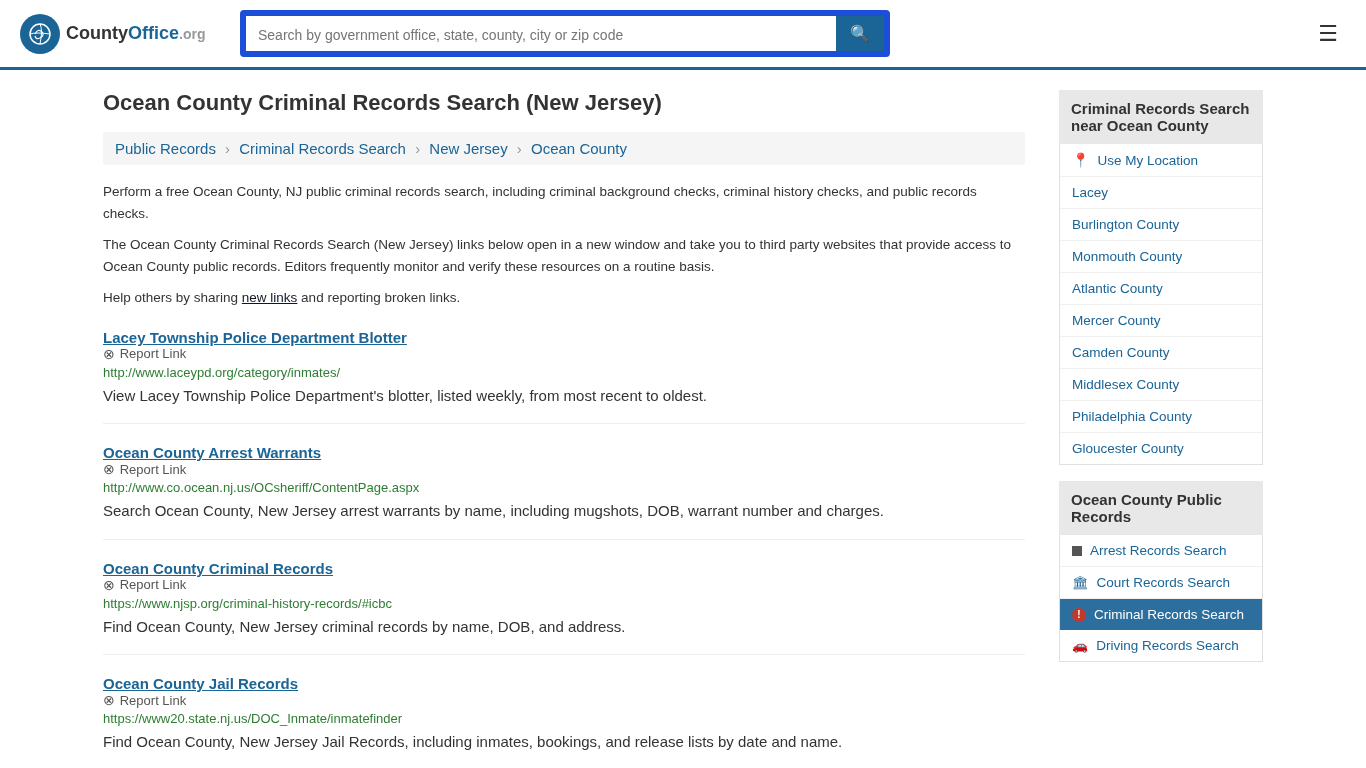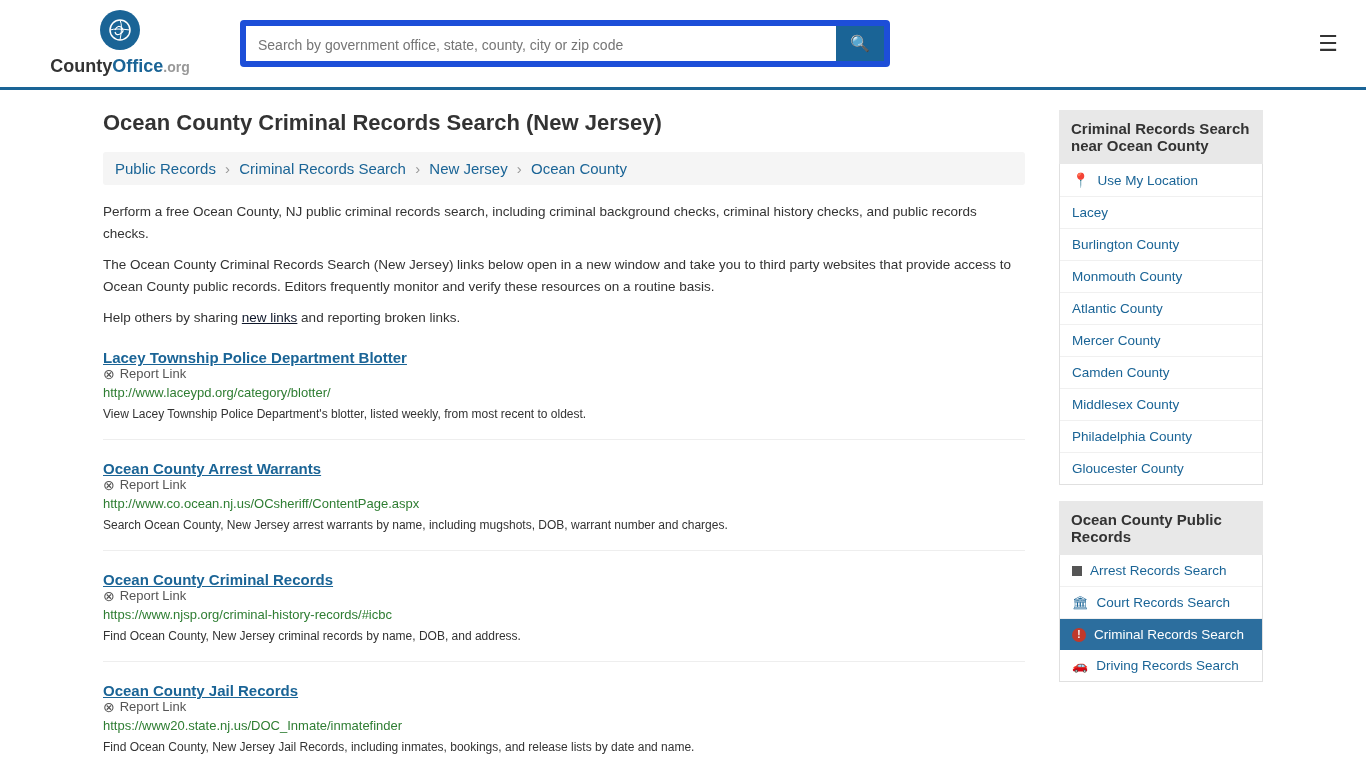--- a/index.html
+++ b/index.html
@@ -12,21 +12,20 @@
       padding: 10px 20px;
       display: flex;
       align-items: center;
       gap: 20px;
     }
     .logo-area {
       display: flex;
       align-items: center;
       gap: 6px;
       min-width: 200px;
-      flex-direction: column;
     }
     .logo-circle {
       width: 40px;
       height: 40px;
       border-radius: 50%;
       background: #1a6496;
       display: flex;
       align-items: center;
       justify-content: center;
       color: white;
@@ -150,21 +149,21 @@
     .report-icon {
       font-size: 14px;
       color: #555;
     }
     .result-url {
       color: #2e7d32;
       font-size: 13px;
       margin-top: 3px;
     }
     .result-desc {
-      font-size: 12px;
+      font-size: 15px;
       color: #333;
       margin-top: 5px;
       line-height: 1.5;
     }
 
     
     .sidebar {
       width: 204px;
       flex-shrink: 0;
     }
@@ -278,21 +277,21 @@
     </p>
 
     <div class="result-item">
       <div class="result-header">
         <a class="result-title">Lacey Township Police Department Blotter</a>
         <div class="report-link">
           <span class="report-icon">⊗</span>
           <span>Report Link</span>
         </div>
       </div>
-      <div class="result-url">http://www.laceypd.org/category/blotter/</div>
+      <div class="result-url">http://www.laceypd.org/category/inmates/</div>
       <div class="result-desc">View Lacey Township Police Department's blotter, listed weekly, from most recent to oldest.</div>
     </div>
 
     <div class="result-item">
       <div class="result-header">
         <a class="result-title">Ocean County Arrest Warrants</a>
         <div class="report-link">
           <span class="report-icon">⊗</span>
           <span>Report Link</span>
         </div>

